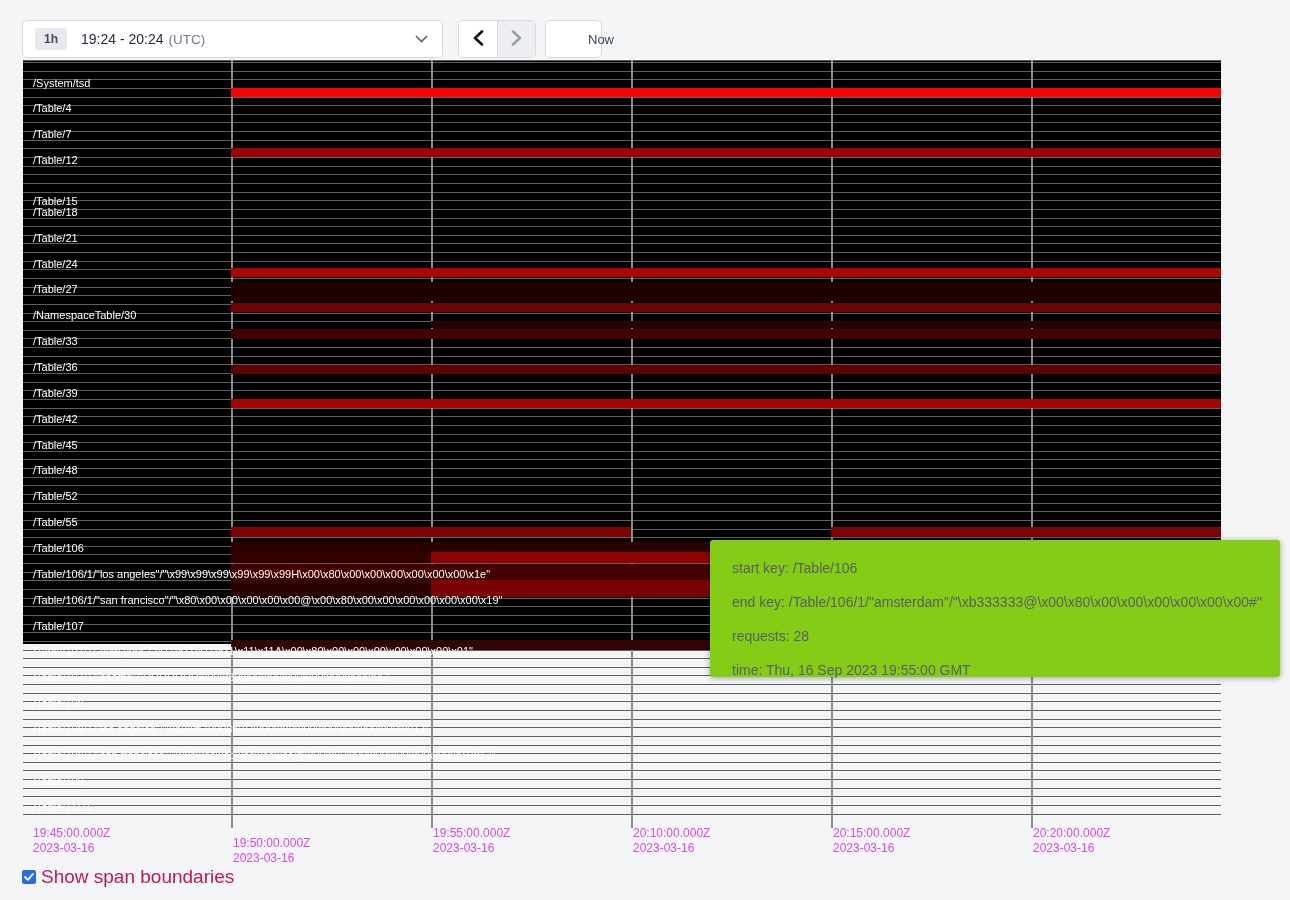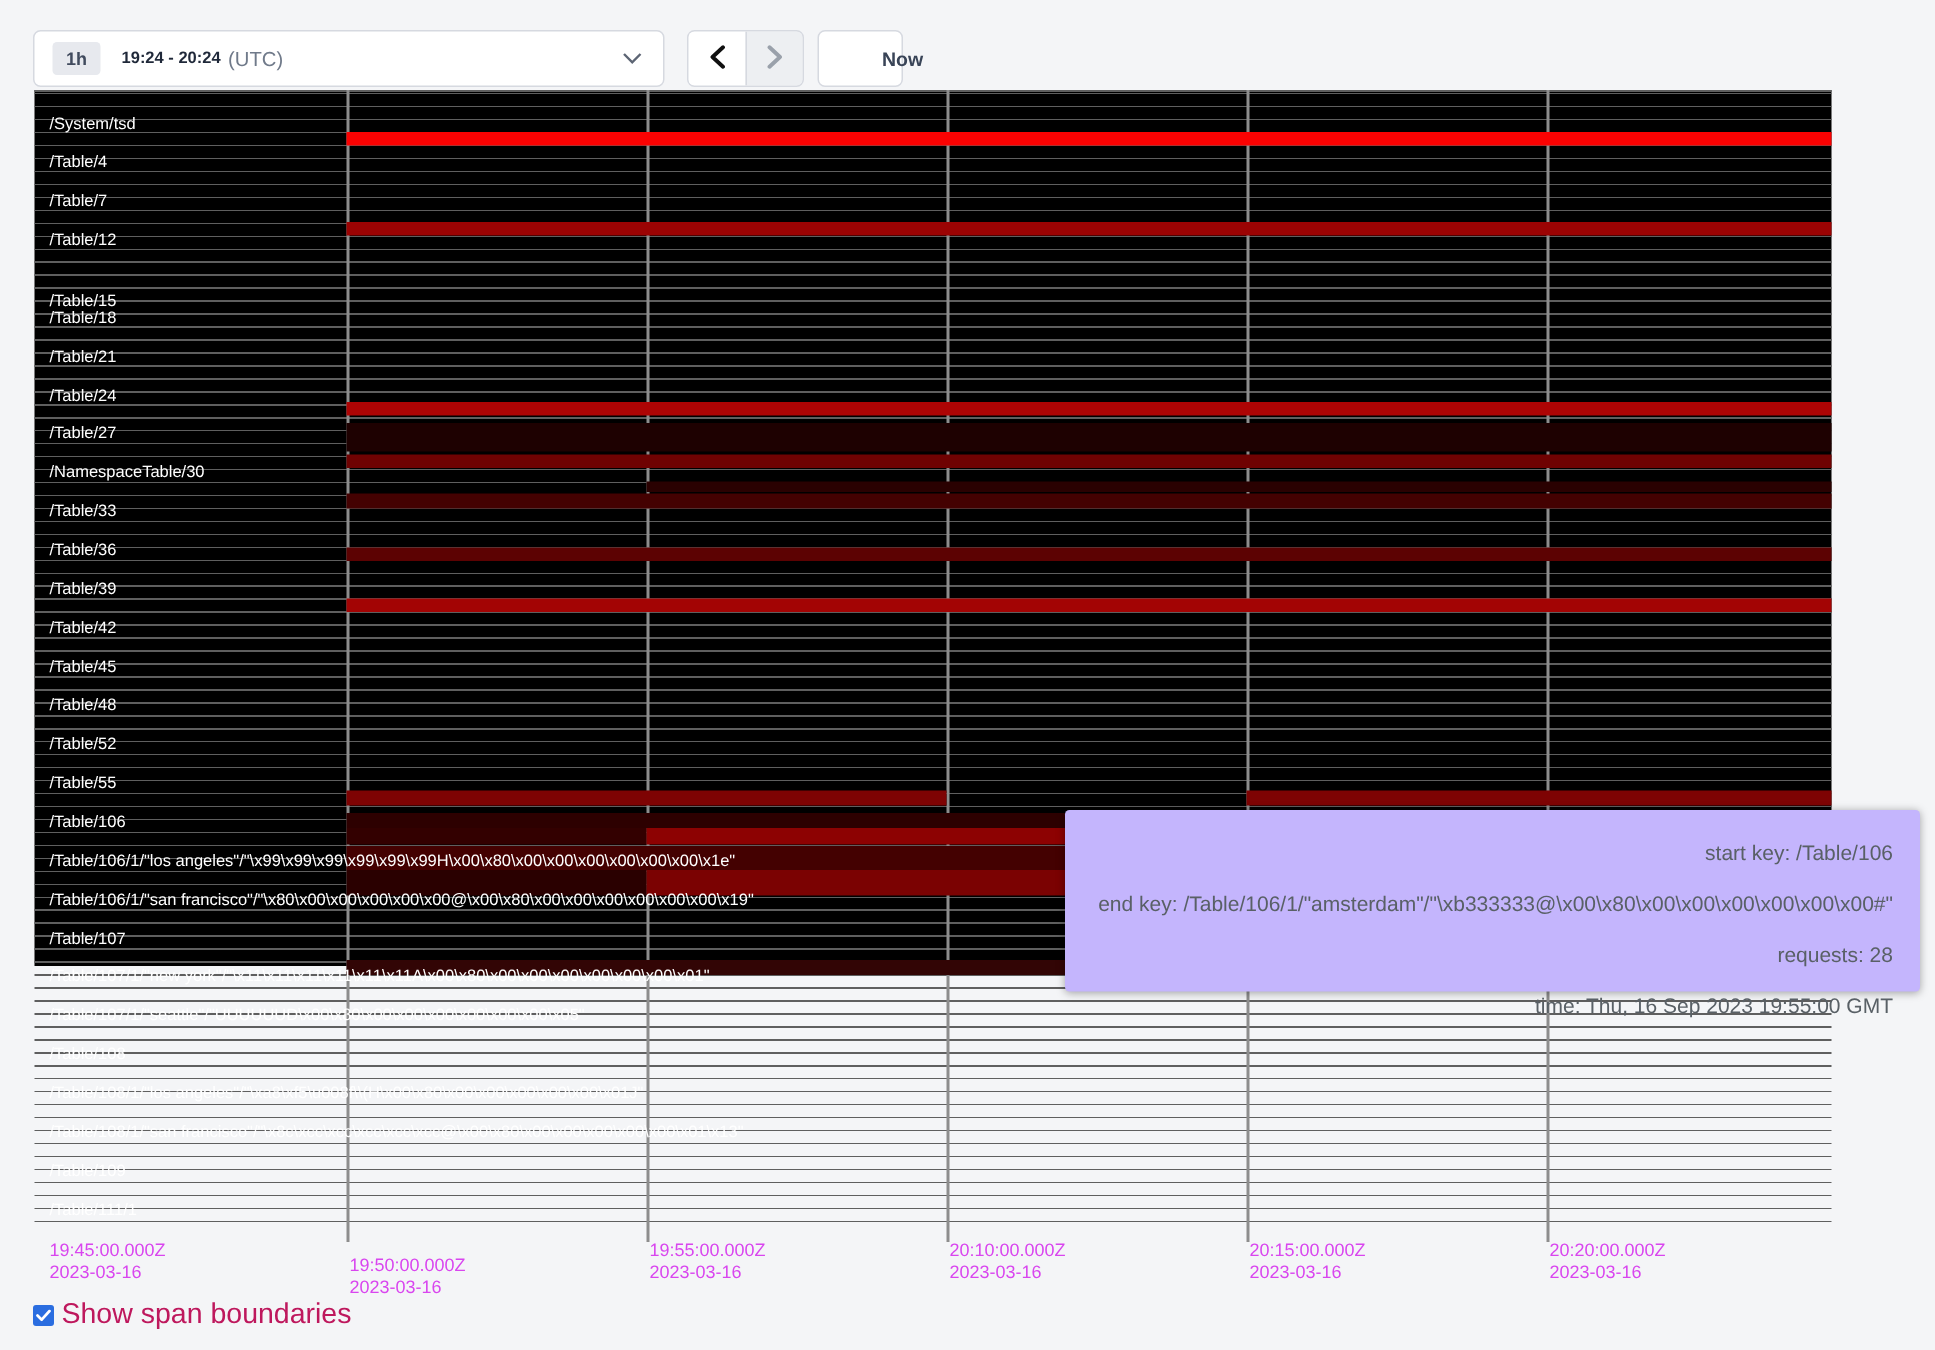--- a/index.html
+++ b/index.html
@@ -13,38 +13,38 @@
   
   .range-select{
     position:absolute; left:22px; top:20px; width:421px; height:38px;
     background:#fff; border:1px solid #d6d9e0; border-radius:5px;
     display:flex; align-items:center; padding:0 14px 0 12px; cursor:pointer;
   }
   .range-badge{
     background:#e7e9ee; color:#414b5e; font-size:12px; font-weight:bold;
     padding:4px 9px; border-radius:3px; margin-right:14px;
   }
-  .range-label{ font-size:11px; font-weight:bold; color:#1f2839; }
+  .range-label{ font-size:14px; font-weight:normal; color:#1f2839; }
   .range-suffix{ font-size:13.5px; color:#707a8a; margin-left:5px; }
   .select-caret{ margin-left:auto; display:flex; }
   .nav-group{
     position:absolute; left:458px; top:20px; height:38px;
     display:flex; border-radius:5px; overflow:hidden;
     border:1px solid #d6d9e0;
   }
   .nav-btn{
     width:38px; height:100%; display:flex; align-items:center; justify-content:center;
     background:#fff; border:none; padding:0; cursor:pointer;
   }
   .nav-btn + .nav-btn{ border-left:1px solid #d6d9e0; background:#edeff2; cursor:default; }
   .now-btn{
     position:absolute; left:545px; top:20px; height:38px; width:57px;
     background:#fff; border:1px solid #d6d9e0; border-radius:5px;
     font-family:"Liberation Sans", sans-serif;
-    font-size:13px; font-weight:bold; color:#394457; cursor:pointer;padding-left:42px;
+    font-size:13px; font-weight:normal; color:#394457; cursor:pointer;padding-left:42px;
   }
   
   .chart{
     position:absolute; left:23px; top:60px; width:1198px; height:584px;
     background:#000;
   }
   .hgrid{
     position:absolute; left:0; top:0; width:100%; height:762px;
     background-image:repeating-linear-gradient(to bottom,
       #5f5f5f 0px, #5f5f5f 1px, transparent 1px, transparent 8.64px);
@@ -57,23 +57,23 @@
   .row-label{
     position:absolute; left:10px; height:13px; line-height:13px;
     color:#fff; font-size:11px; white-space:nowrap; z-index:5;
   }
   .x-tick{
     position:absolute; top:766px; color:#d946ef; font-size:12px; line-height:15px;
     white-space:nowrap; z-index:5;
   }
   
   .tooltip{
-    position:absolute; left:710px; top:540px; width:570px; height:121px;
-    background:#c4b5fd; border-radius:3px; box-shadow:0 1px 6px rgba(0,0,0,.35);
-    padding:11px 18px 0 22px; z-index:20;text-align:right;
+    position:absolute; left:710px; top:540px; width:570px; height:137px;
+    background:#84cc16; border-radius:3px; box-shadow:0 1px 6px rgba(0,0,0,.35);
+    padding:11px 18px 0 22px; z-index:20;
   }
   .tooltip-line{
     font-size:14px; color:#596066; line-height:34px; white-space:nowrap;
     overflow:hidden;
   }
   
   .footer-check{
     position:absolute; left:22px; top:866px; display:flex; align-items:center;
     cursor:pointer;
   }

